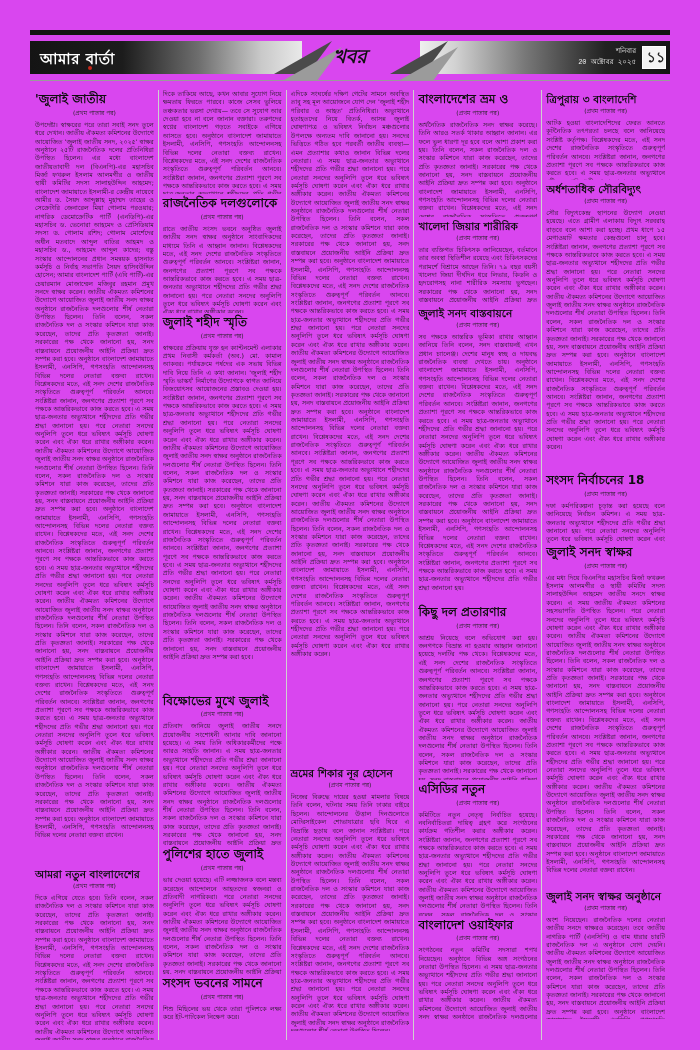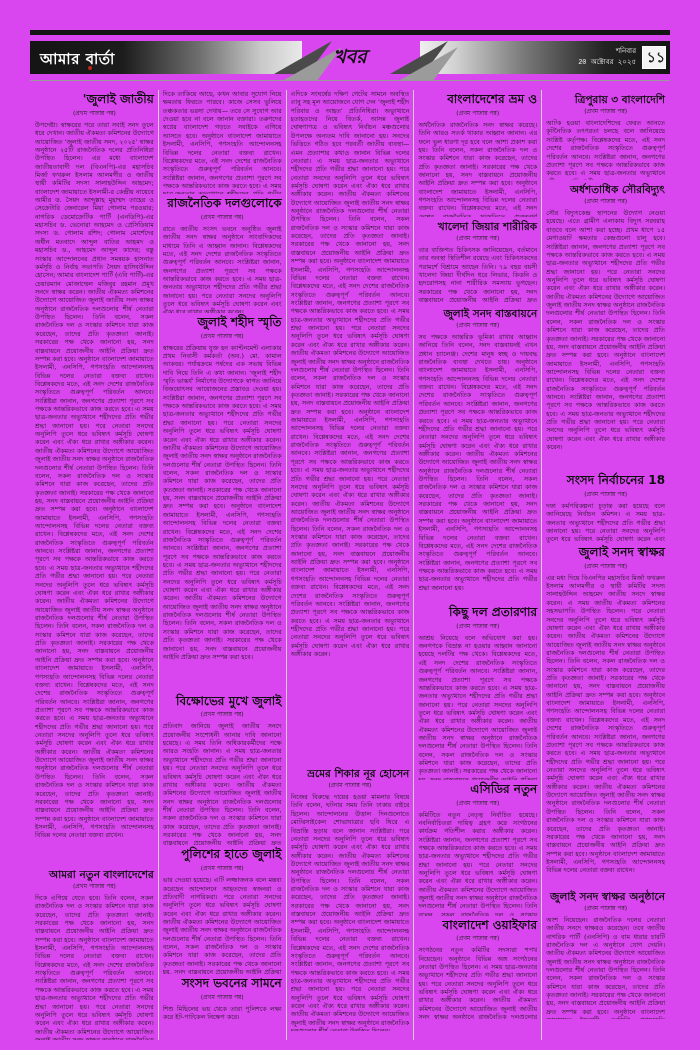--- a/index.html
+++ b/index.html
@@ -23,21 +23,21 @@
   .logo-text{position:absolute;left:10px;top:6px;font-size:15px;font-weight:bold;color:#ffffff;letter-spacing:.5px;}
   .logo-dot{position:absolute;left:58px;top:25px;width:4px;height:4px;background:#c6281b;border-radius:50%;}
   .section-title{position:absolute;left:0;right:0;top:1px;text-align:center;font-size:19px;font-weight:bold;color:#111;font-style:italic;}
   .date-block{position:absolute;right:34px;top:5px;text-align:right;color:#f0f0f0;font-size:7px;line-height:11px;font-family:Liberation Mono, monospace;}
   .page-num-box{position:absolute;right:4px;top:5px;width:24px;height:23px;background:#f4f4f4;border:1px solid #ffffff;
     box-sizing:border-box;text-align:right;font-size:14px;font-weight:bold;color:#222;line-height:21px;}
   .mast-rule{position:absolute;left:30px;top:80px;width:640px;height:1px;background:#9a9a9a;}
   .content{position:absolute;left:31px;top:90px;width:638px;height:950px;display:flex;}
   .column{flex:1 1 0;padding:0 4px;border-right:1px solid #cfcfcf;overflow:hidden;height:950px;}
   .column:last-child{border-right:none;}
-  h2.headline{font-size:12px;font-weight:bold;text-align:right;margin:3px 0 0;line-height:1.15;color:#0d0d0d;}
+  h2.headline{font-size:12px;font-weight:bold;text-align:left;margin:3px 0 0;line-height:1.15;color:#0d0d0d;}
   h2.headline.small{font-size:10.5px;}
   .continued{font-size:6px;text-align:center;margin:1px 0 2px;color:#222;}
   p.body{font-size:6.3px;line-height:1.33;text-align:justify;margin:0 0 3px;color:#191919;overflow:hidden;
     -webkit-hyphens:auto;hyphens:auto;word-break:break-word;}
 </style>
 </head>
 <body>
 
 <div class="page">
 

